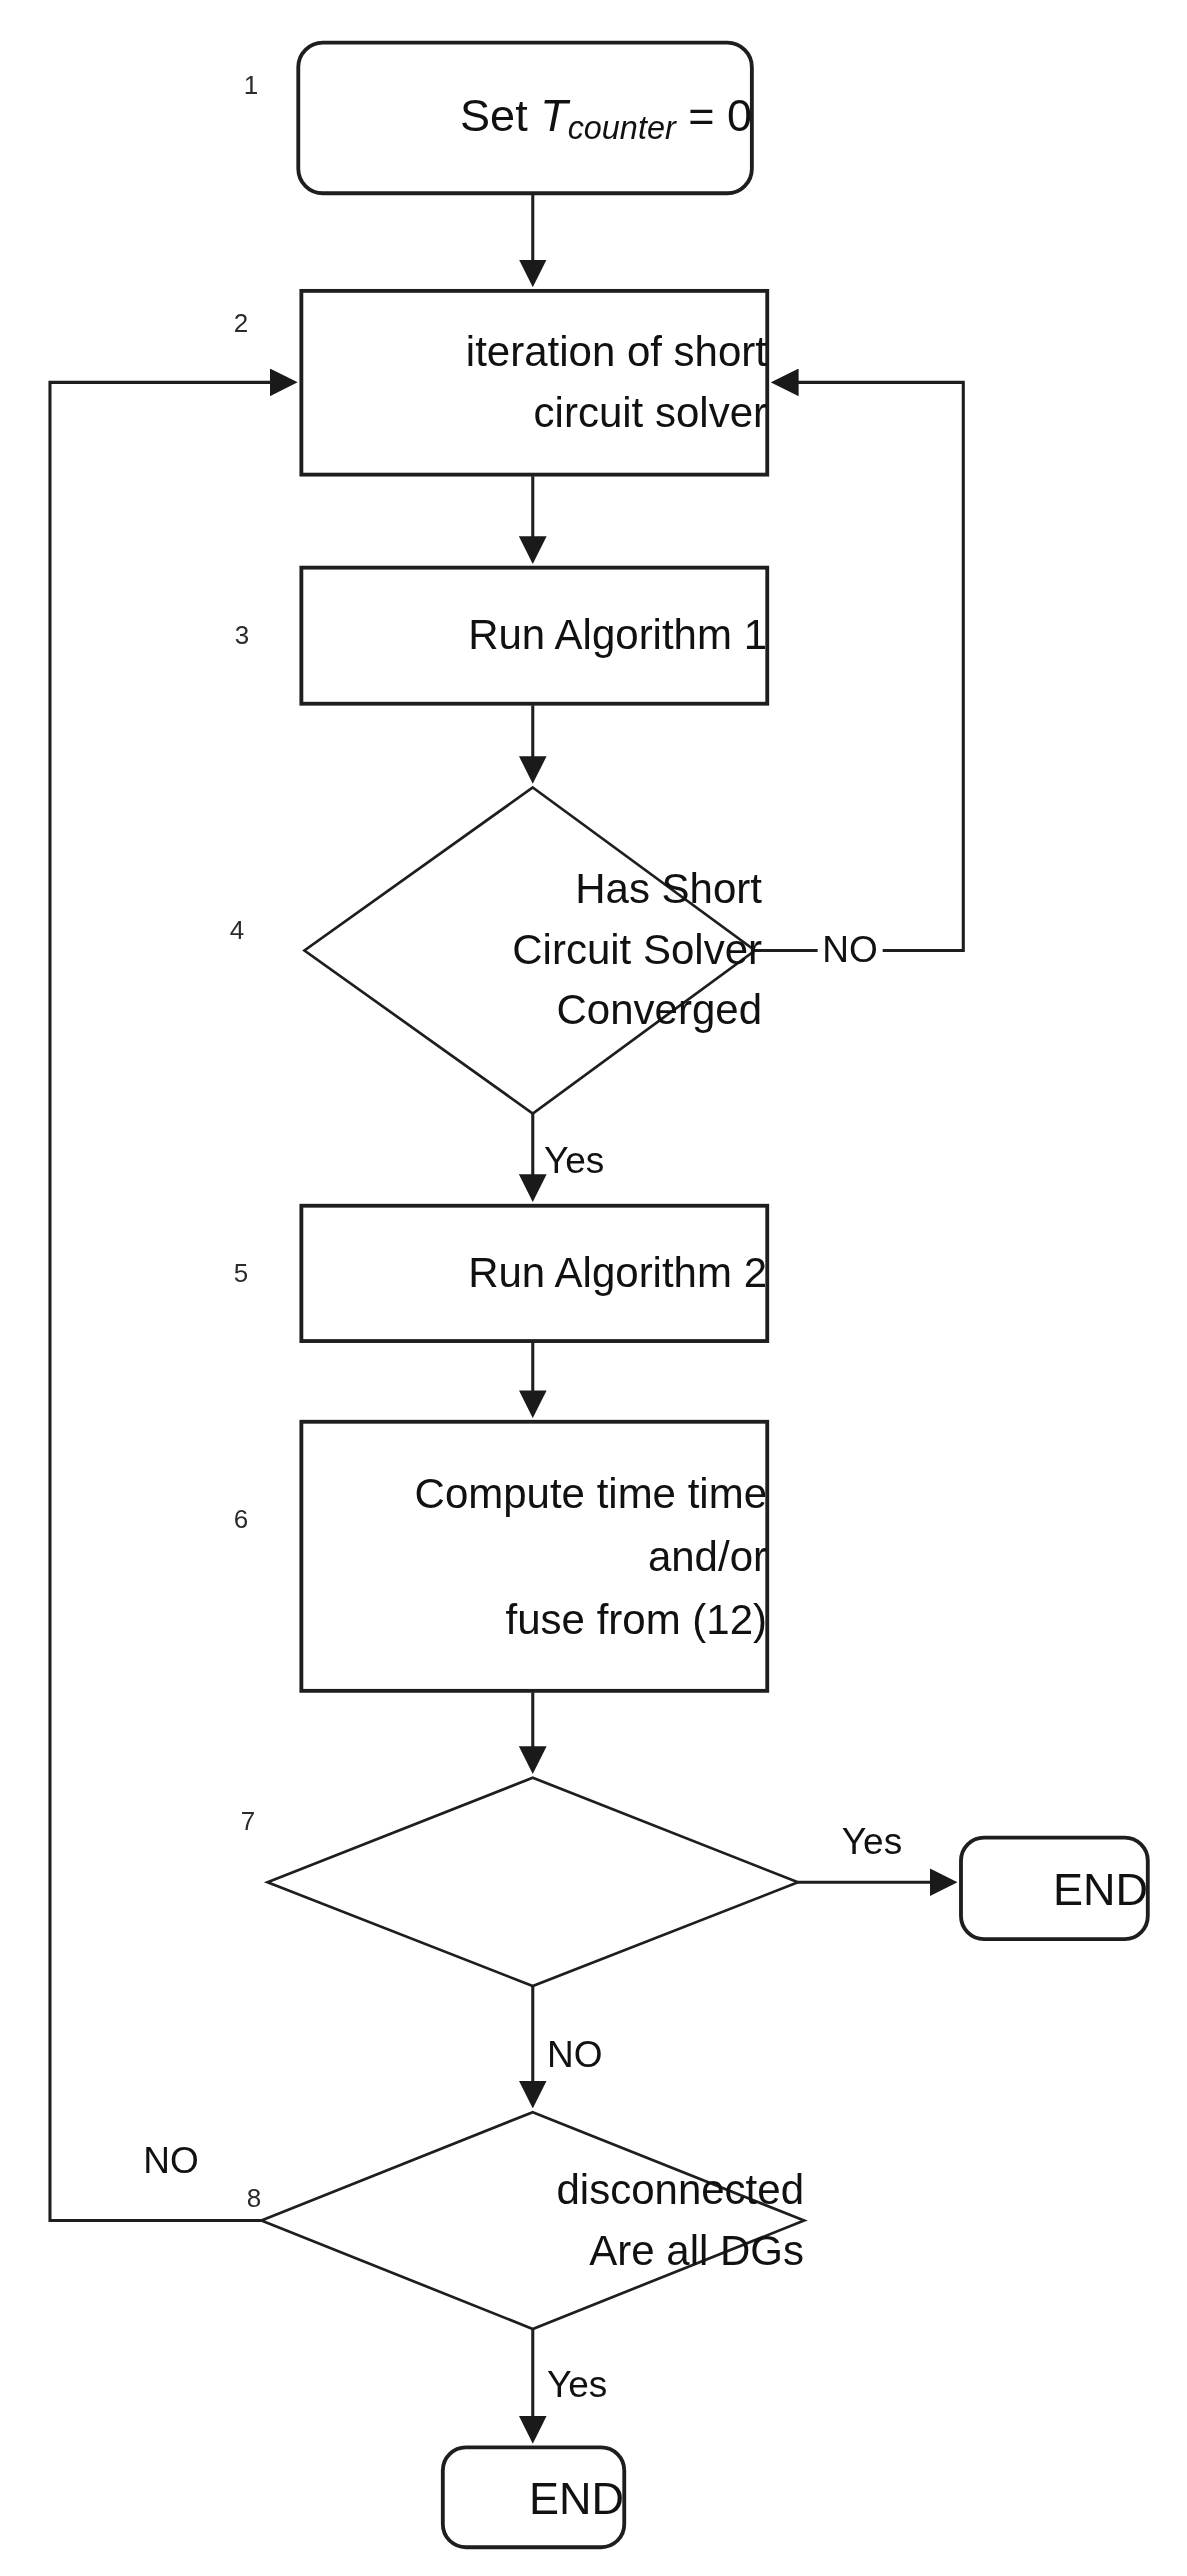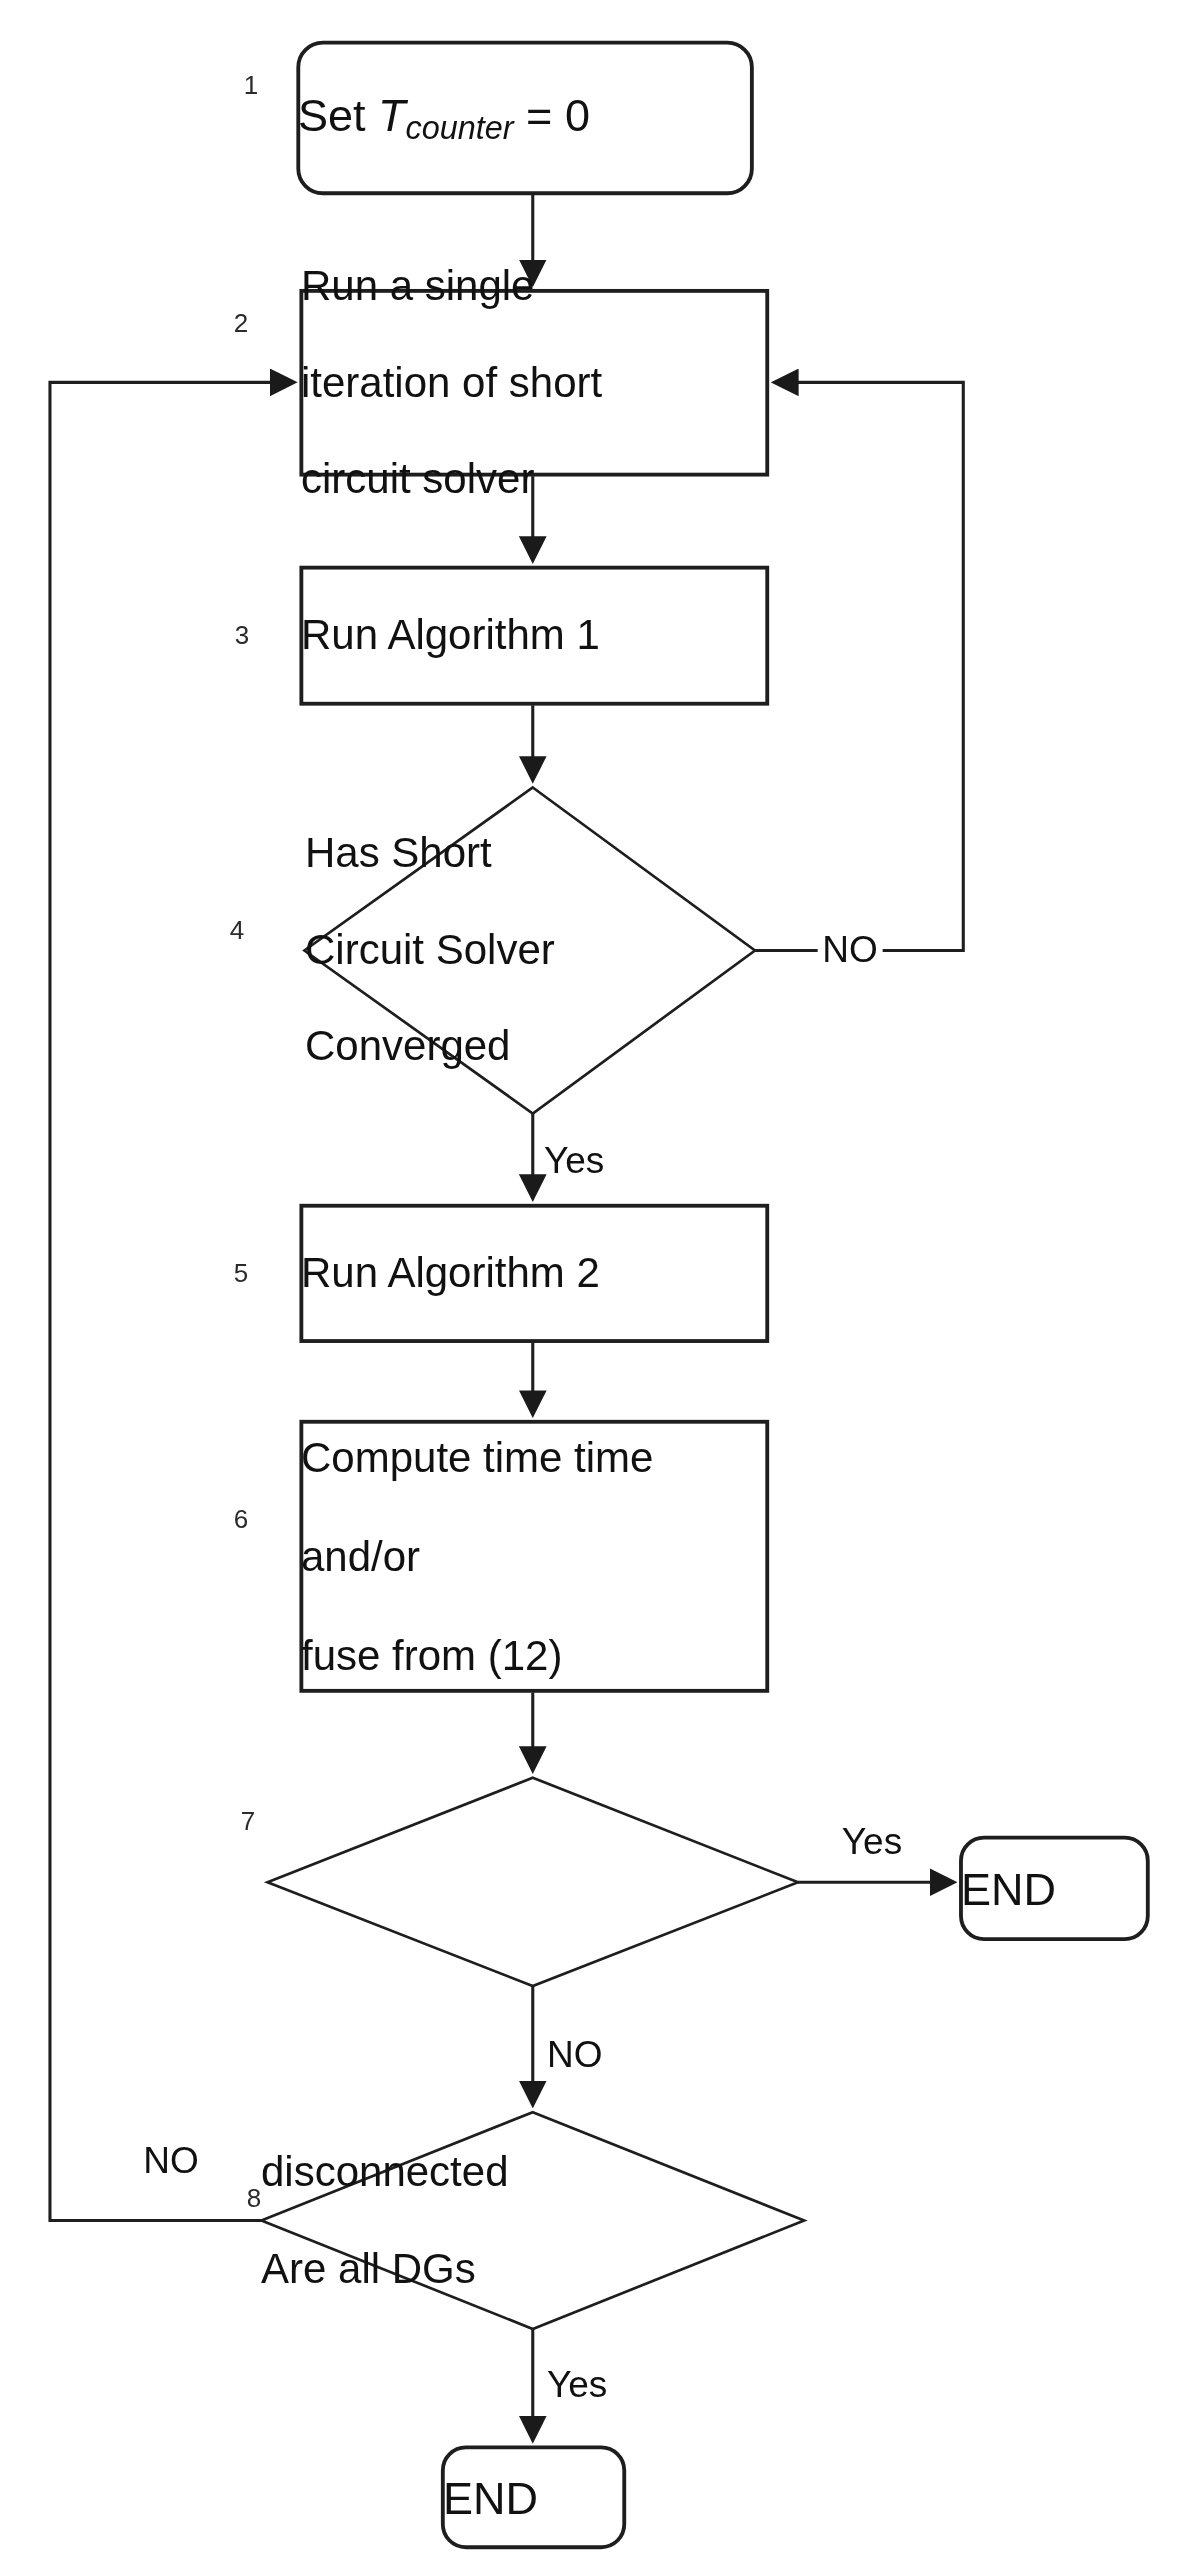--- a/index.html
+++ b/index.html
@@ -8,27 +8,26 @@
     width:1187px;height:2576px;
     background:#ffffff;
     font-family:"Liberation Sans","DejaVu Sans",sans-serif;
     color:#111111;
     overflow:hidden;
   }
   svg.wires{position:absolute;left:0;top:0;}
   .node-text{
     position:absolute;
     display:flex;flex-direction:column;
-    align-items:flex-start;justify-content:center;
+    align-items:flex-end;justify-content:center;
     text-align:center;
     font-size:42px;line-height:1.45;
     color:#111111;
     pointer-events:none;
     white-space:nowrap;
-    gap:36px;
   }
   .node-text.big{font-size:45px;line-height:1.4;}
   .node-text.roomy{line-height:1.5;}
   .vr{font-style:italic;}
   .sb{font-style:italic;font-size:0.72em;vertical-align:-0.24em;}
   .num{
     position:absolute;
     transform:translate(-50%,-50%);
     font-size:26px;color:#2b2b2b;
   }
@@ -85,21 +84,20 @@
   <div class="num" style="left:241px;top:1273px">5</div>
   <div class="num" style="left:241px;top:1519px">6</div>
   <div class="num" style="left:248px;top:1821px">7</div>
   <div class="num" style="left:254px;top:2198px">8</div>
 
   <div class="node-text big" style="left:298px;top:42px;width:454px;height:151px">
     <div><span>Set </span><span class="vr">T</span><span class="sb">counter</span><span> = 0</span></div>
   </div>
 
   <div class="node-text" style="left:301px;top:291px;width:466px;height:184px">
-    <div>Run a single</div>
     <div>iteration of short</div>
     <div>circuit solver</div>
   </div>
 
   <div class="node-text" style="left:301px;top:567px;width:466px;height:136px">
     <div>Run Algorithm 1</div>
   </div>
 
   <div class="node-text" style="left:305px;top:787px;width:457px;height:326px">
     <div>Has Short</div>

